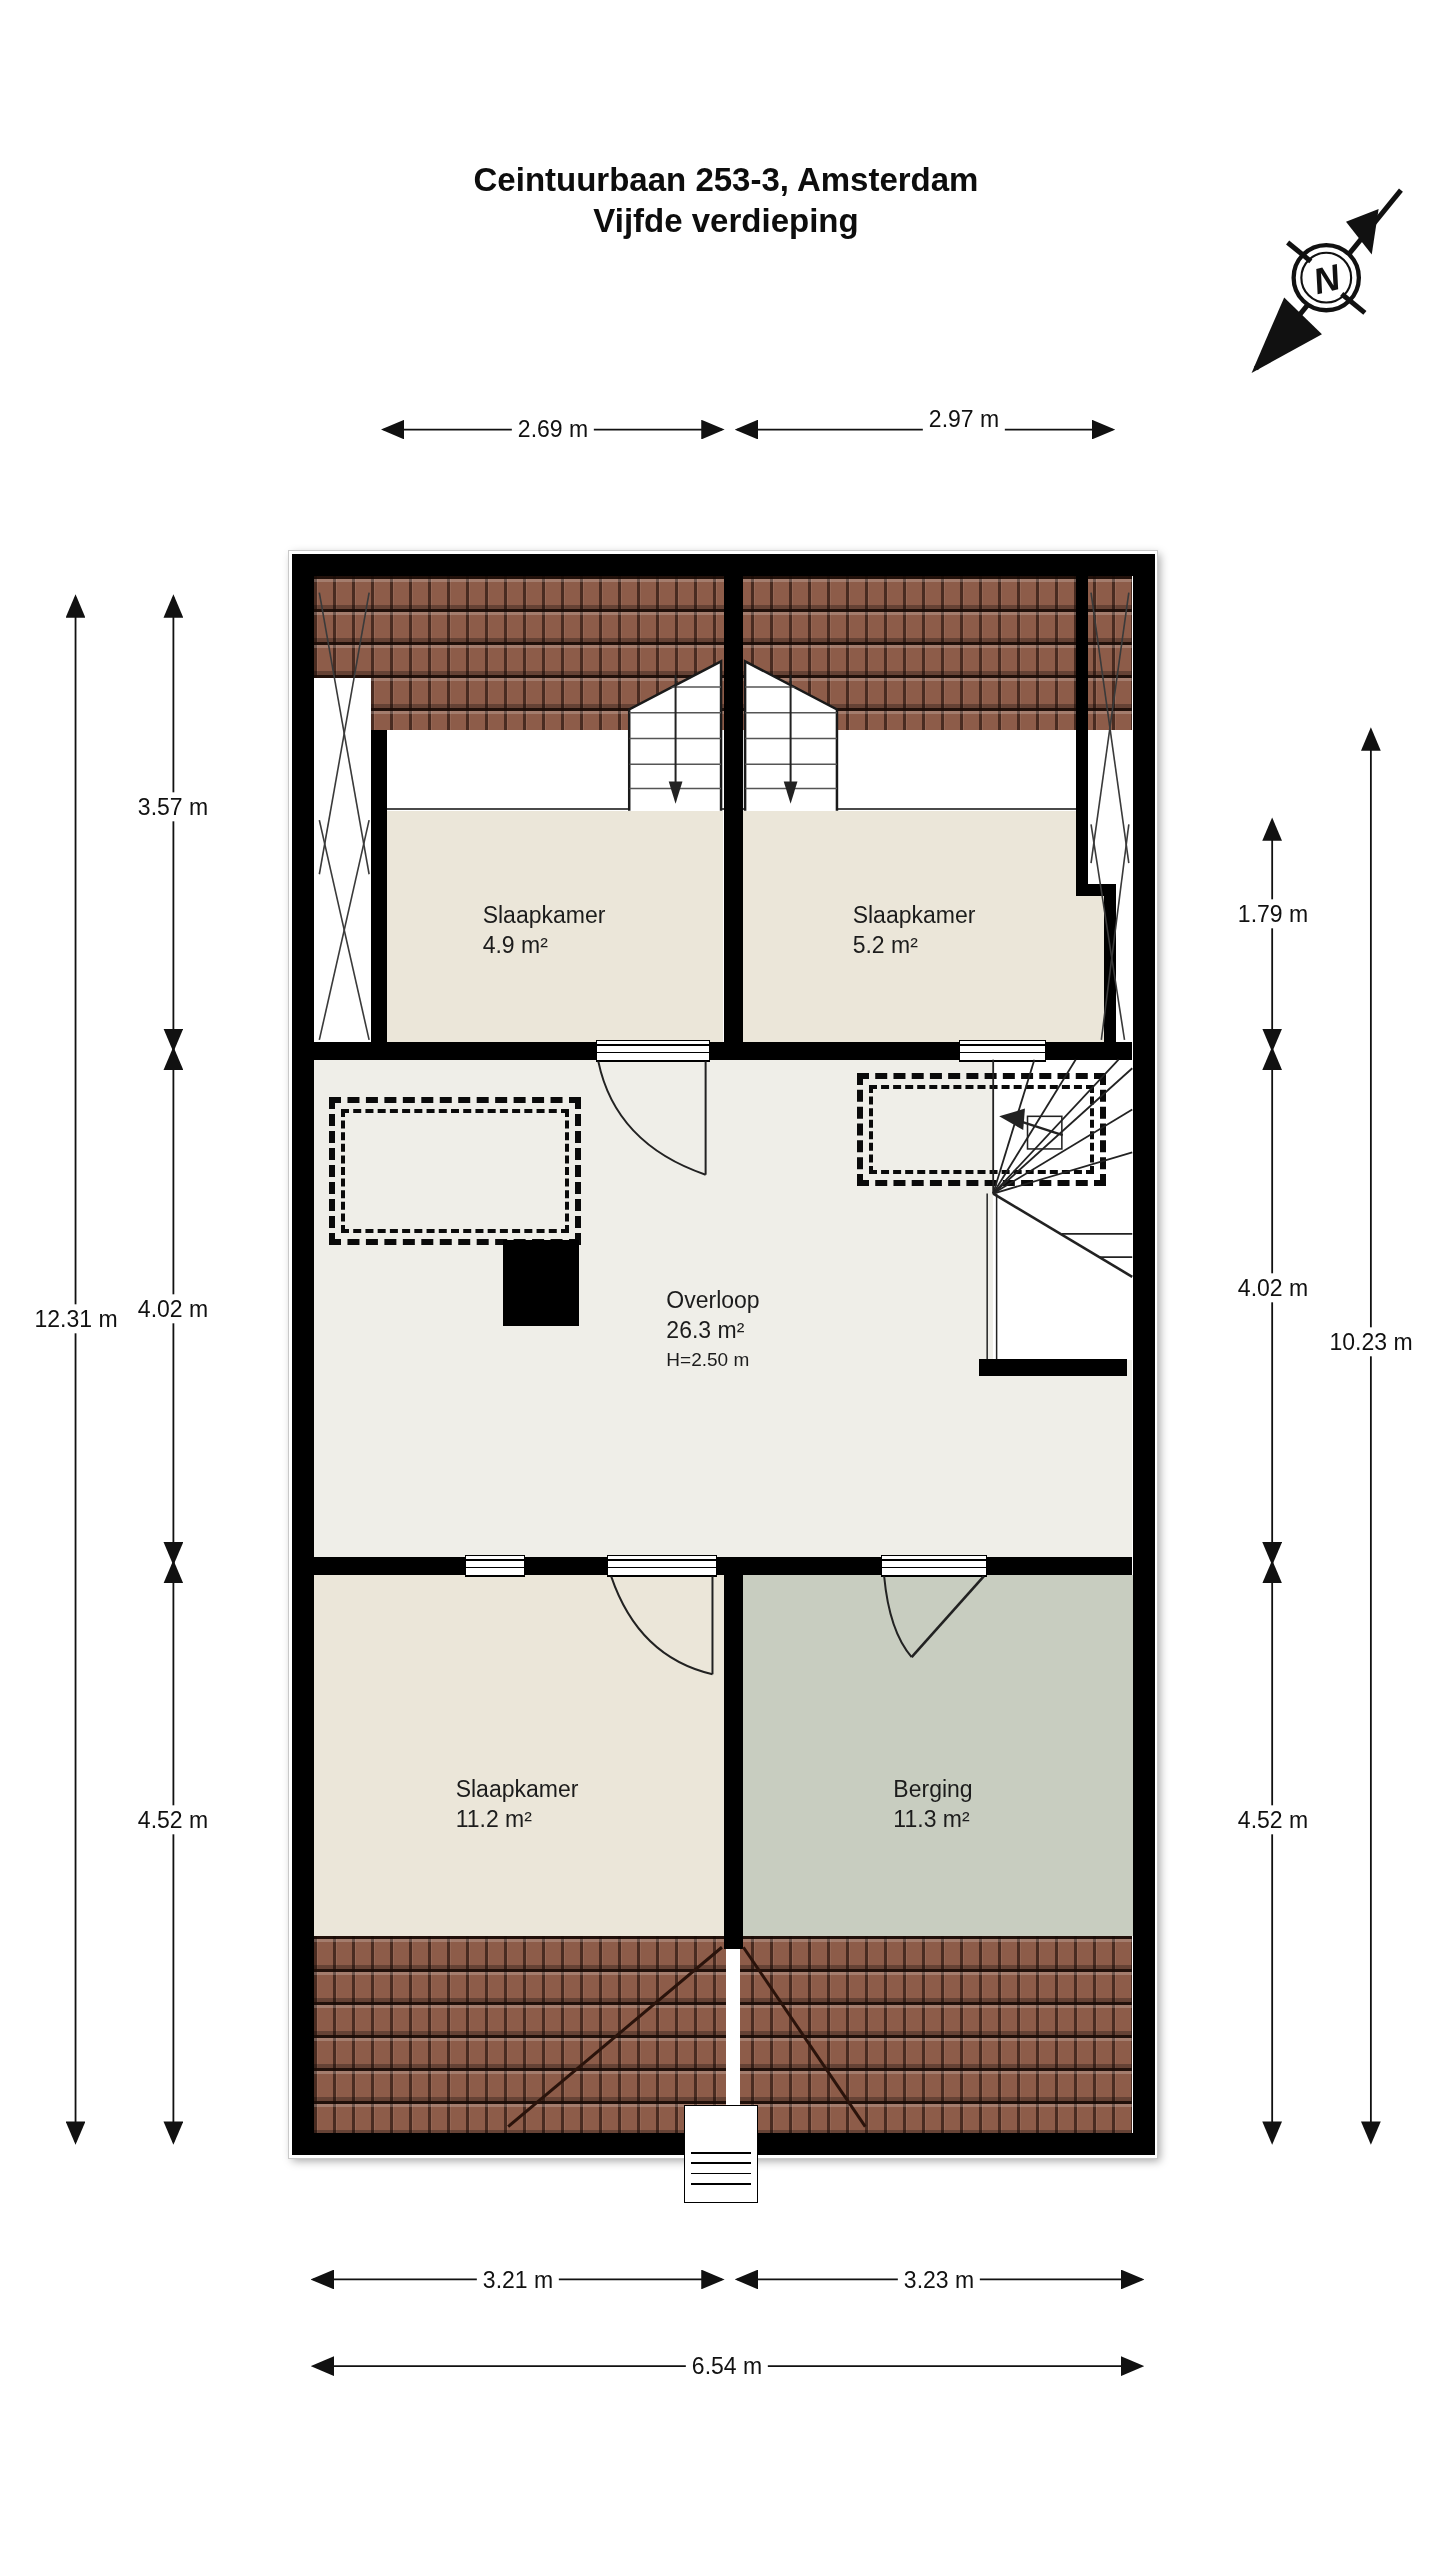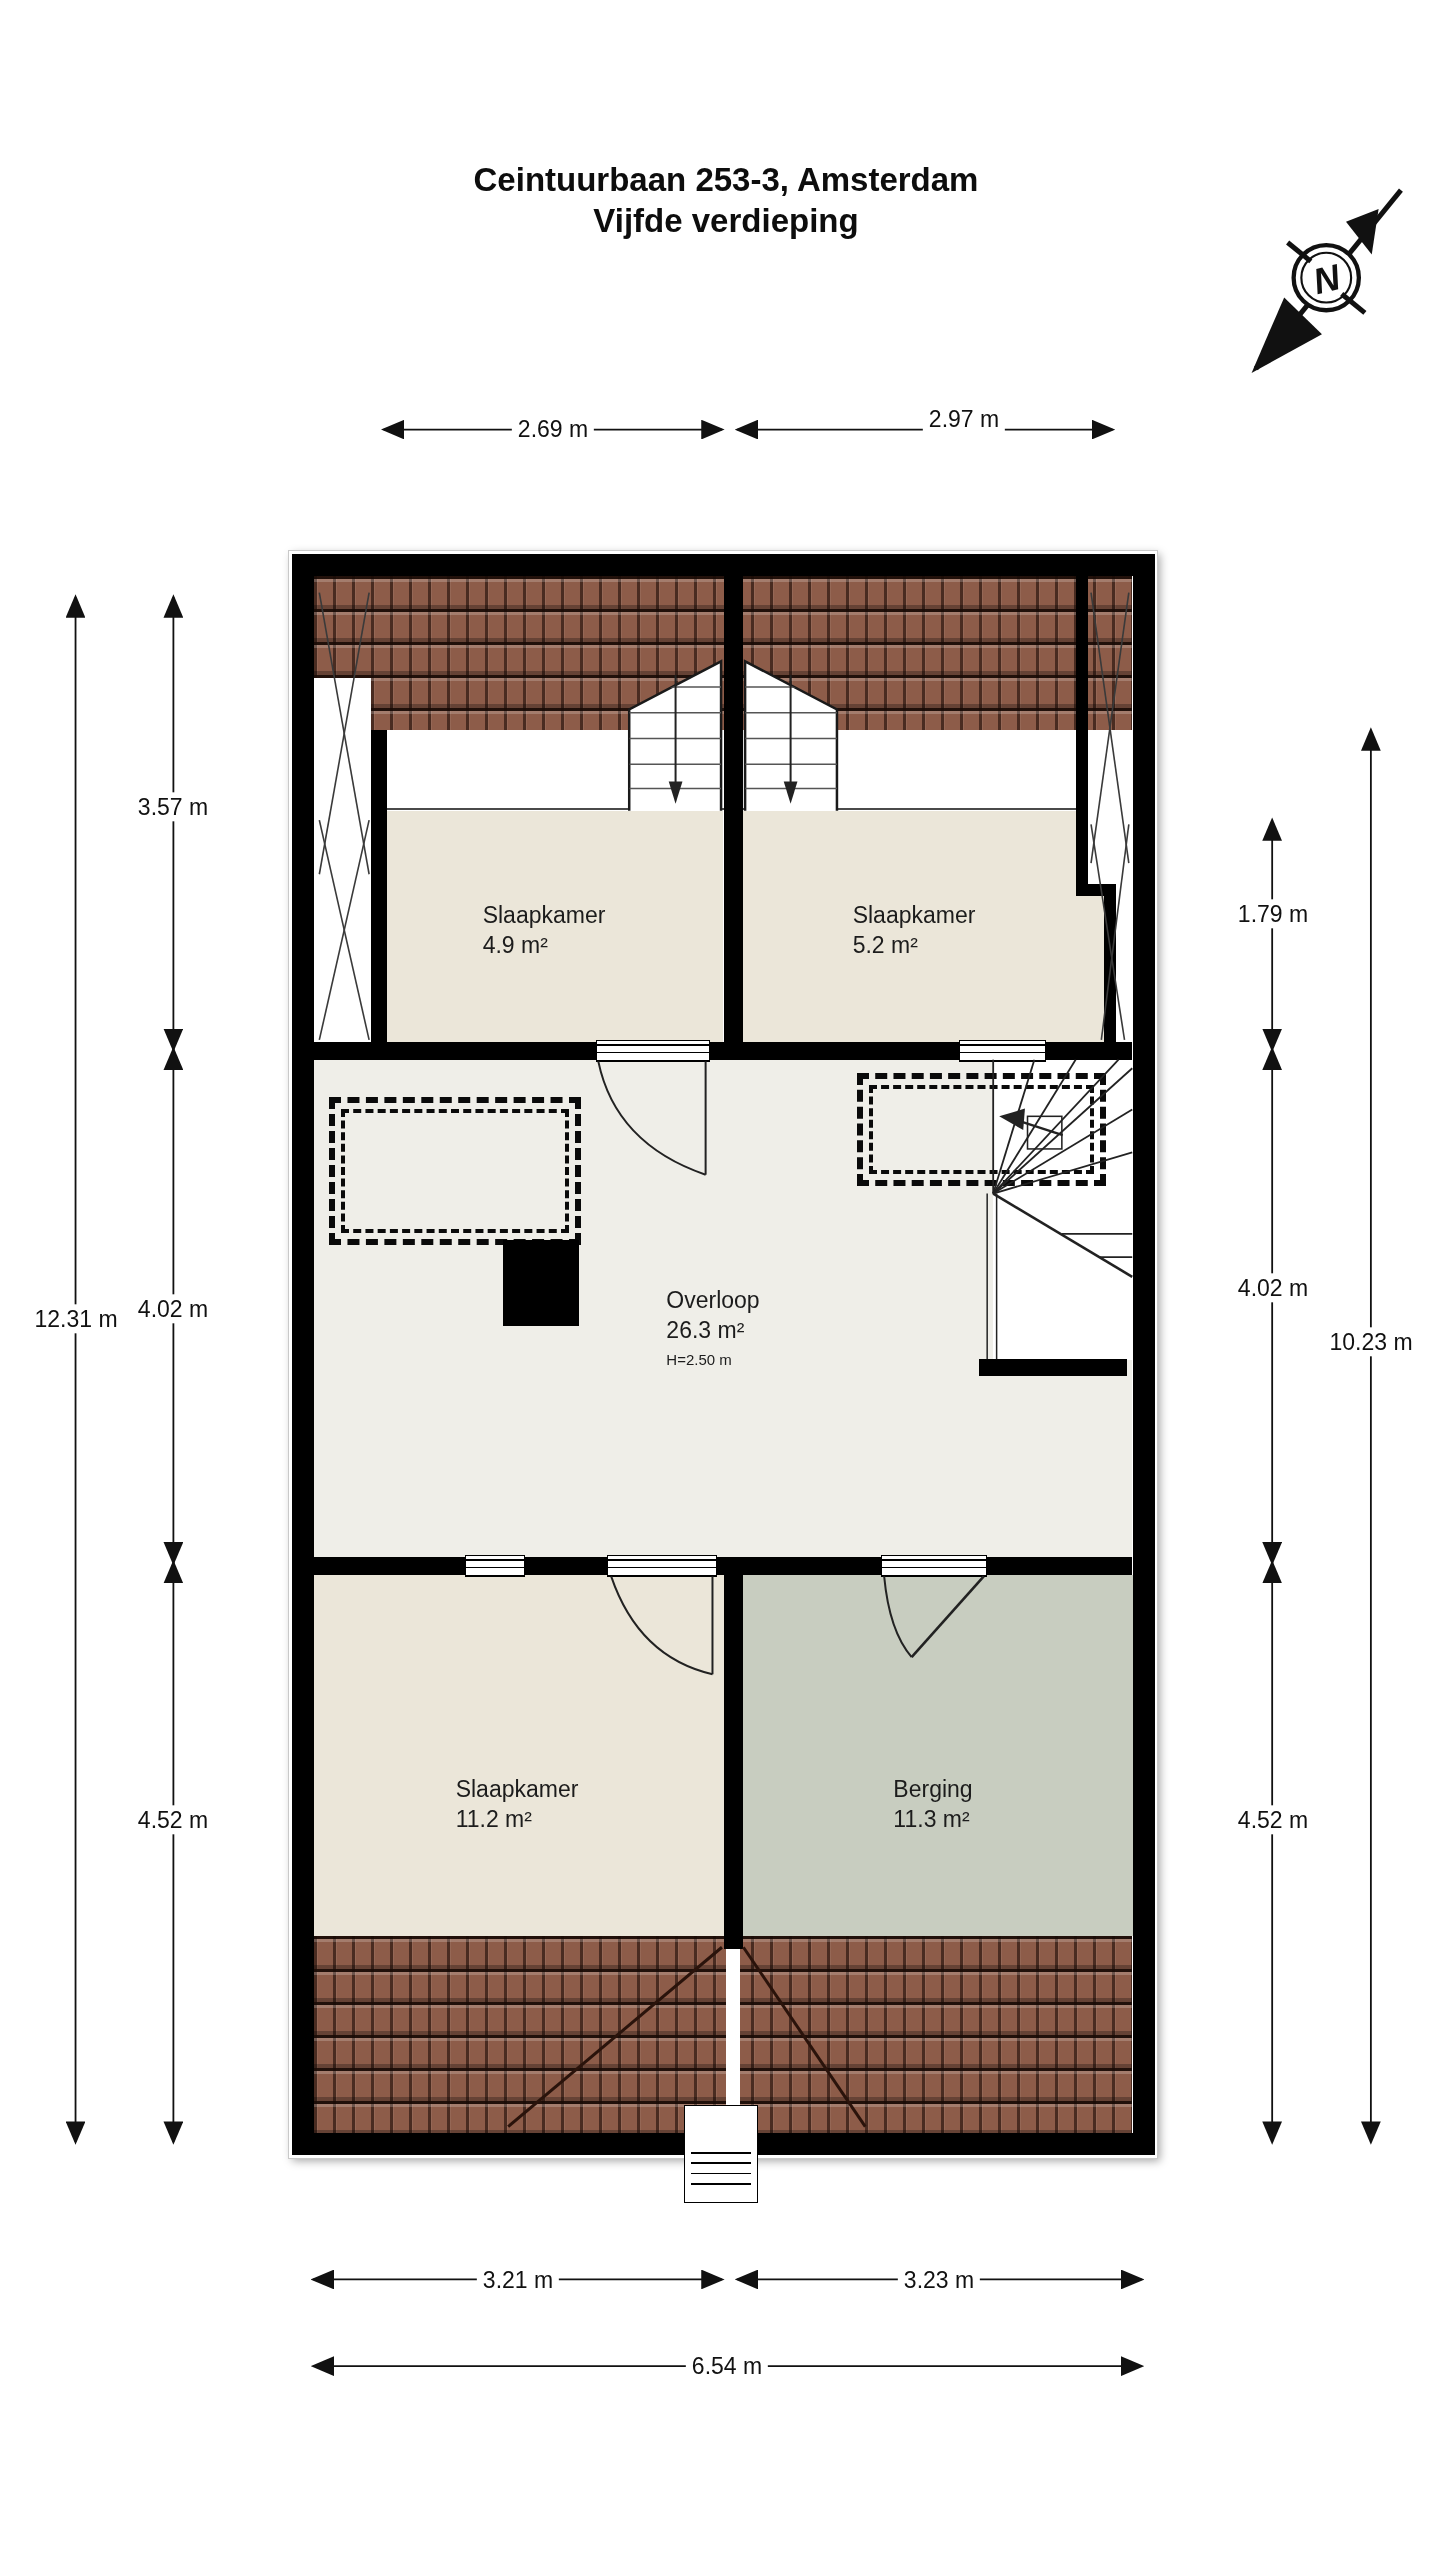--- a/index.html
+++ b/index.html
@@ -209,21 +209,21 @@
     <div>Slaapkamer</div>
     <div>4.9 m²</div>
   </div>
   <div class="room-label" style="left:914px;top:900px;">
     <div>Slaapkamer</div>
     <div>5.2 m²</div>
   </div>
   <div class="room-label" style="left:713px;top:1285px;">
     <div>Overloop</div>
     <div>26.3 m²</div>
-    <div style="font-size:15px;">H=2.50 m</div>
+    <div style="font-size:19px;">H=2.50 m</div>
   </div>
   <div class="room-label" style="left:517px;top:1774px;">
     <div>Slaapkamer</div>
     <div>11.2 m²</div>
   </div>
   <div class="room-label" style="left:933px;top:1774px;">
     <div>Berging</div>
     <div>11.3 m²</div>
   </div>
 

